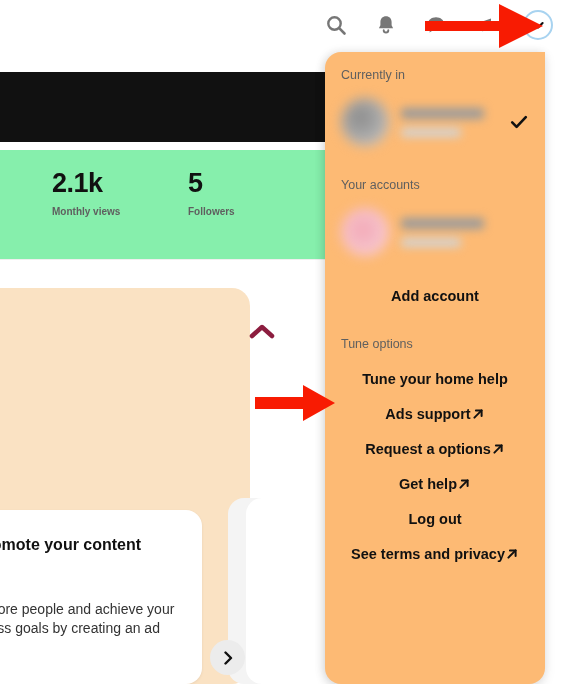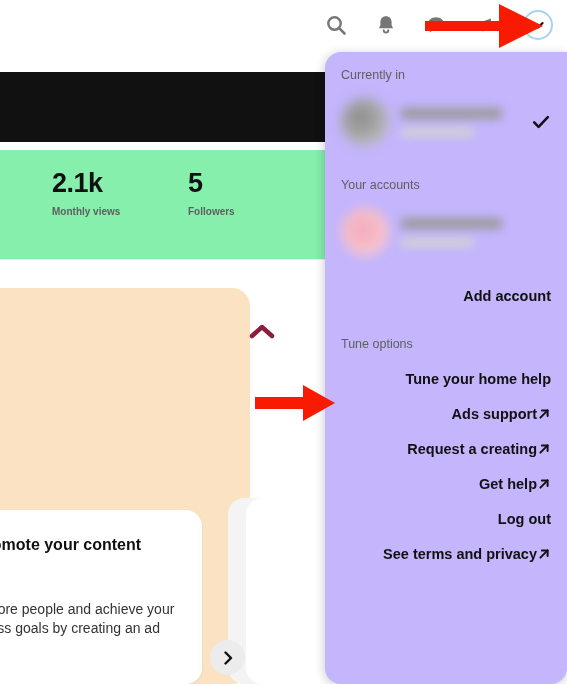--- a/index.html
+++ b/index.html
@@ -82,22 +82,22 @@
   .carousel-next {
     position:absolute; left:210px; top:640px;
     width:35px; height:35px; border-radius:50%;
     background:#ececec;
     display:flex; align-items:center; justify-content:center;
     color:#111;
   }
 
   
   .menu {
-    position:absolute; left:325px; top:52px; width:242px; height:632px;
-    background:#c4b5fd;
+    position:absolute; left:325px; top:52px; width:220px; height:632px;
+    background:#fdba74;
     border-radius:16px 0 16px 16px;
     box-shadow:-2px 0 10px rgba(0,0,0,0.10), 0 4px 12px rgba(0,0,0,0.10);
     padding:0;
     overflow:hidden;
   }
   .menu-section-label {
     font-size:12.5px; color:#5f5f5f;
     padding:0 16px;
   }
   .acct-row {
@@ -110,21 +110,21 @@
     filter:blur(6px);
   }
   .acct-avatar.gray { background:radial-gradient(circle at 40% 40%, #8b8b8b 0%, #adadad 55%, #d8d8d8 100%); }
   .acct-avatar.pink { background:radial-gradient(circle at 45% 45%, #f3a8b6 0%, #f6c3cc 60%, #fae3e7 100%); }
   .acct-lines { flex:1 1 auto; filter:blur(5px); }
   .acct-line1 { height:11px; border-radius:3px; background:#9a9a9a; width:86%; }
   .acct-line2 { height:9px;  border-radius:3px; background:#d3d3d3; width:62%; margin-top:9px; }
   .acct-check { flex:0 0 20px; color:#111; display:flex; align-items:center; justify-content:center; }
 
   .menu-item {
-    display:flex; align-items:center; justify-content:flex-end;
+    display:flex; align-items:center; justify-content:center;
     padding:0 16px; height:35px;
     font-size:14.5px; font-weight:bold; color:#111;
     cursor:pointer;
   }
   .menu-item .ext { color:#111; display:flex; align-items:center; }
 
   
   .arrow { position:absolute; pointer-events:none; }
   .arrow-top { left:425px; top:2px; }
   .arrow-settings { left:255px; top:384px; }
@@ -270,21 +270,21 @@
     <div class="menu-item">
       <span>Ads support</span>
       <span class="ext">
         <svg width="14" height="14" viewBox="0 0 14 14" fill="none">
           <path d="M3.4 10.6 L10.6 3.4" stroke="#111" stroke-width="2" stroke-linecap="round"></path>
           <path d="M4.9 3.4 L10.6 3.4 L10.6 9.1" stroke="#111" stroke-width="2" stroke-linecap="round" stroke-linejoin="round"></path>
         </svg>
       </span>
     </div>
     <div class="menu-item">
-      <span>Request a creating</span>
+      <span>Request a options</span>
       <span class="ext">
         <svg width="14" height="14" viewBox="0 0 14 14" fill="none">
           <path d="M3.4 10.6 L10.6 3.4" stroke="#111" stroke-width="2" stroke-linecap="round"></path>
           <path d="M4.9 3.4 L10.6 3.4 L10.6 9.1" stroke="#111" stroke-width="2" stroke-linecap="round" stroke-linejoin="round"></path>
         </svg>
       </span>
     </div>
     <div class="menu-item">
       <span>Get help</span>
       <span class="ext">

